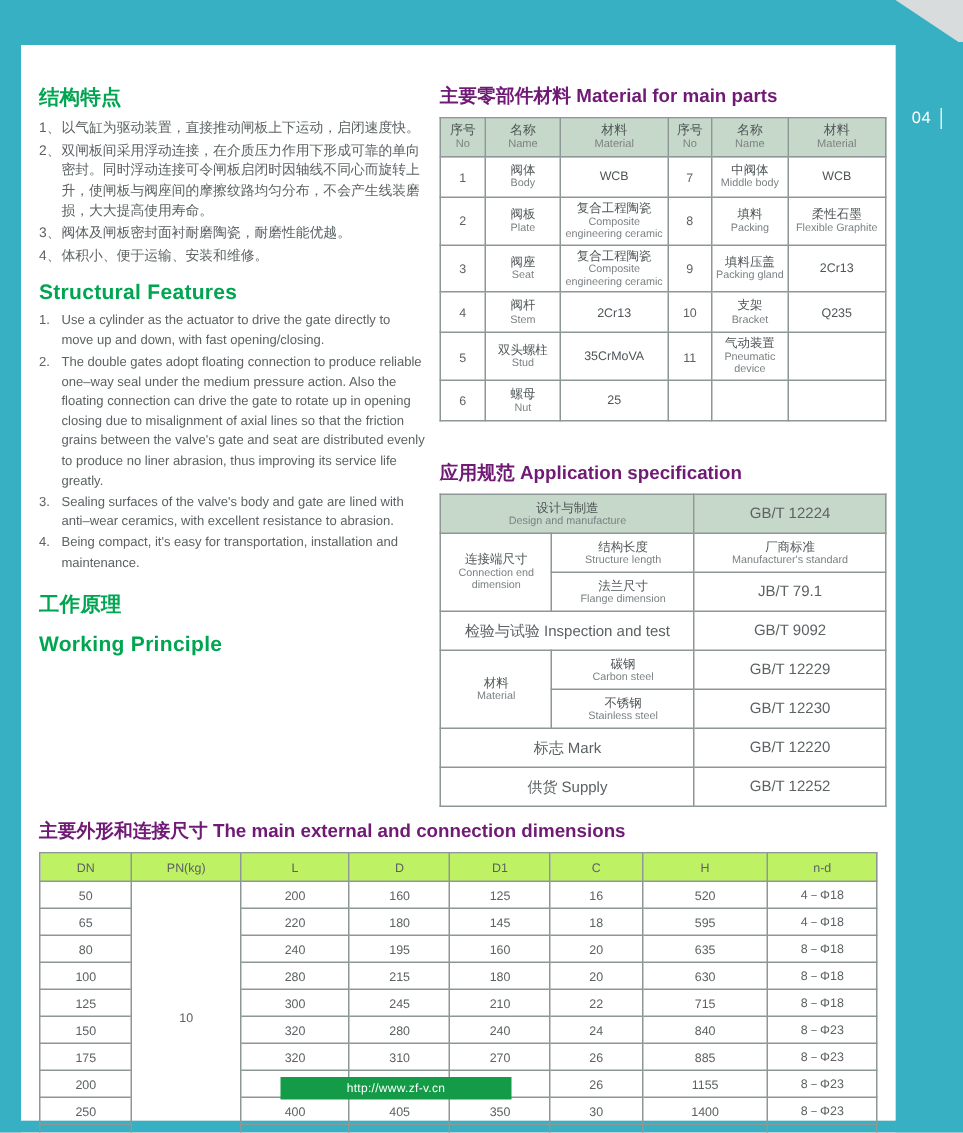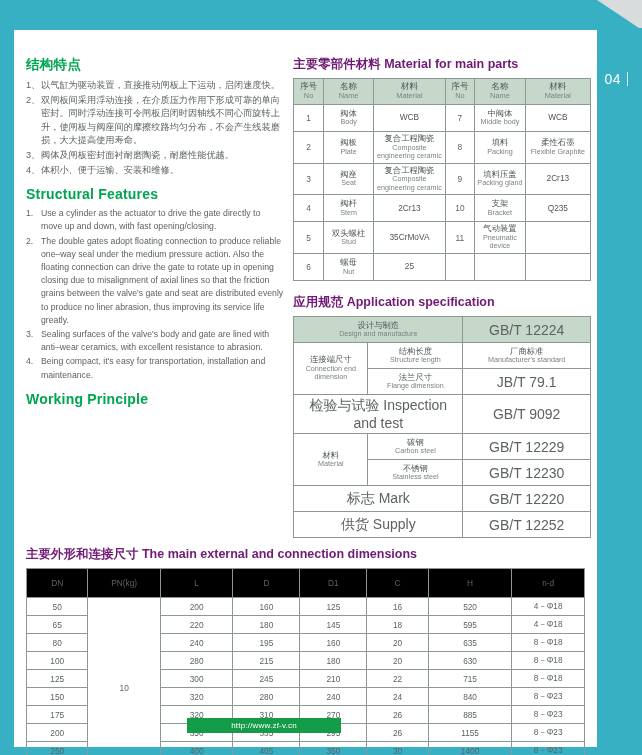--- a/index.html
+++ b/index.html
@@ -27,21 +27,21 @@
   .teal-right {
     position: absolute; right: 0; top: 28px; width: 45px; height: 727px;
     background: #37b0c4;
   }
   .teal-bottom {
     position: absolute; left: 0; bottom: 0; width: 642px; height: 8px;
     background: #37b0c4;
   }
   .page-number {
     position: absolute; right: 14px; top: 72px;
-    color: #ffffff; font-size: 14px; letter-spacing: 0.5px;
+    color: #ffffff; font-size: 11px; letter-spacing: 0.5px;
     padding-right: 6px;
     border-right: 1px solid rgba(255,255,255,0.85);
     line-height: 14px;
   }
   .sheet {
     position: absolute; left: 14px; top: 30px;
     width: 583px; height: 717px;
     background: #ffffff;
   }
   .cols { display: flex; padding: 26px 6px 0 6px; }
@@ -82,24 +82,24 @@
   .mat-table td, .mat-table th { font-size: 8px; padding: 2px 1px; }
   .mat-table thead th { background: #c6d8c9; height: 26px; }
   .mat-table tbody td { height: 27px; }
   .cnlab { display: block; font-size: 8.3px; color: #4e5557; line-height: 9.5px; }
   .enlab { display: block; font-size: 7.2px; color: #7b8284; line-height: 8.6px; }
   .mat-table thead .cnlab { font-size: 8.6px; }
   .mat-table thead .enlab { font-size: 7.4px; }
 
   .spec-table td { font-size: 8px; padding: 2px 2px; height: 26px; }
   .spec-table .hdr { background: #c6d8c9; }
-  .spec-table .val { font-size: 14px; }
+  .spec-table .val { font-size: 10px; }
 
   .dim-table { margin-top: 4px; }
-  .dim-table th { background: #000000; height: 29px; font-size: 8.3px; }
+  .dim-table th { background: #bef264; height: 19px; font-size: 8.3px; }
   .dim-table td { height: 18px; font-size: 8.3px; }
 
   .footer {
     position: absolute; left: 0; bottom: 14px; width: 500px; text-align: center;
   }
   .footer .bar {
     display: inline-block; background: #149b48; color: #ffffff;
     font-size: 8px; padding: 3px 44px; letter-spacing: 0.2px;
   }
   .section-gap { margin-top: 12px; }
@@ -151,20 +151,21 @@
             <li>
               <span class="num">3.</span>
               <span class="txt">Sealing surfaces of the valve's body and gate are lined with anti–wear ceramics, with excellent resistance to abrasion.</span>
             </li>
             <li>
               <span class="num">4.</span>
               <span class="txt">Being compact, it's easy for transportation, installation and maintenance.</span>
             </li>
           </ul>
 
+        <h2 class="cn section-gap">工作原理</h2>
 
         <h2 class="en">Working Principle</h2>
       </div>
 
       <div class="col-right">
         <h2 class="sec">主要零部件材料 Material for main parts</h2>
         <table class="mat-table">
           <thead>
               <tr id="mat-head">
                 <th style="width: 10%;">
@@ -294,21 +295,21 @@
                 <td>
                   <span class="cnlab">25</span>
                 </td>
                 <td style="font-size: 8.3px;"></td>
                 <td></td>
                 <td></td>
               </tr>
             </tbody>
         </table>
 
-        <h2 class="sec" style="margin-top:13px">应用规范 Application specification</h2>
+        <h2 class="sec" style="margin-top:26px">应用规范 Application specification</h2>
         <table class="spec-table">
           <tbody>
             <tr>
               <td class="hdr" colspan="2">
                 <span class="cnlab">设计与制造</span>
                 <span class="enlab">Design and manufacture</span>
               </td>
               <td class="hdr val" style="width:43%">GB/T 12224</td>
             </tr>
             <tr>

